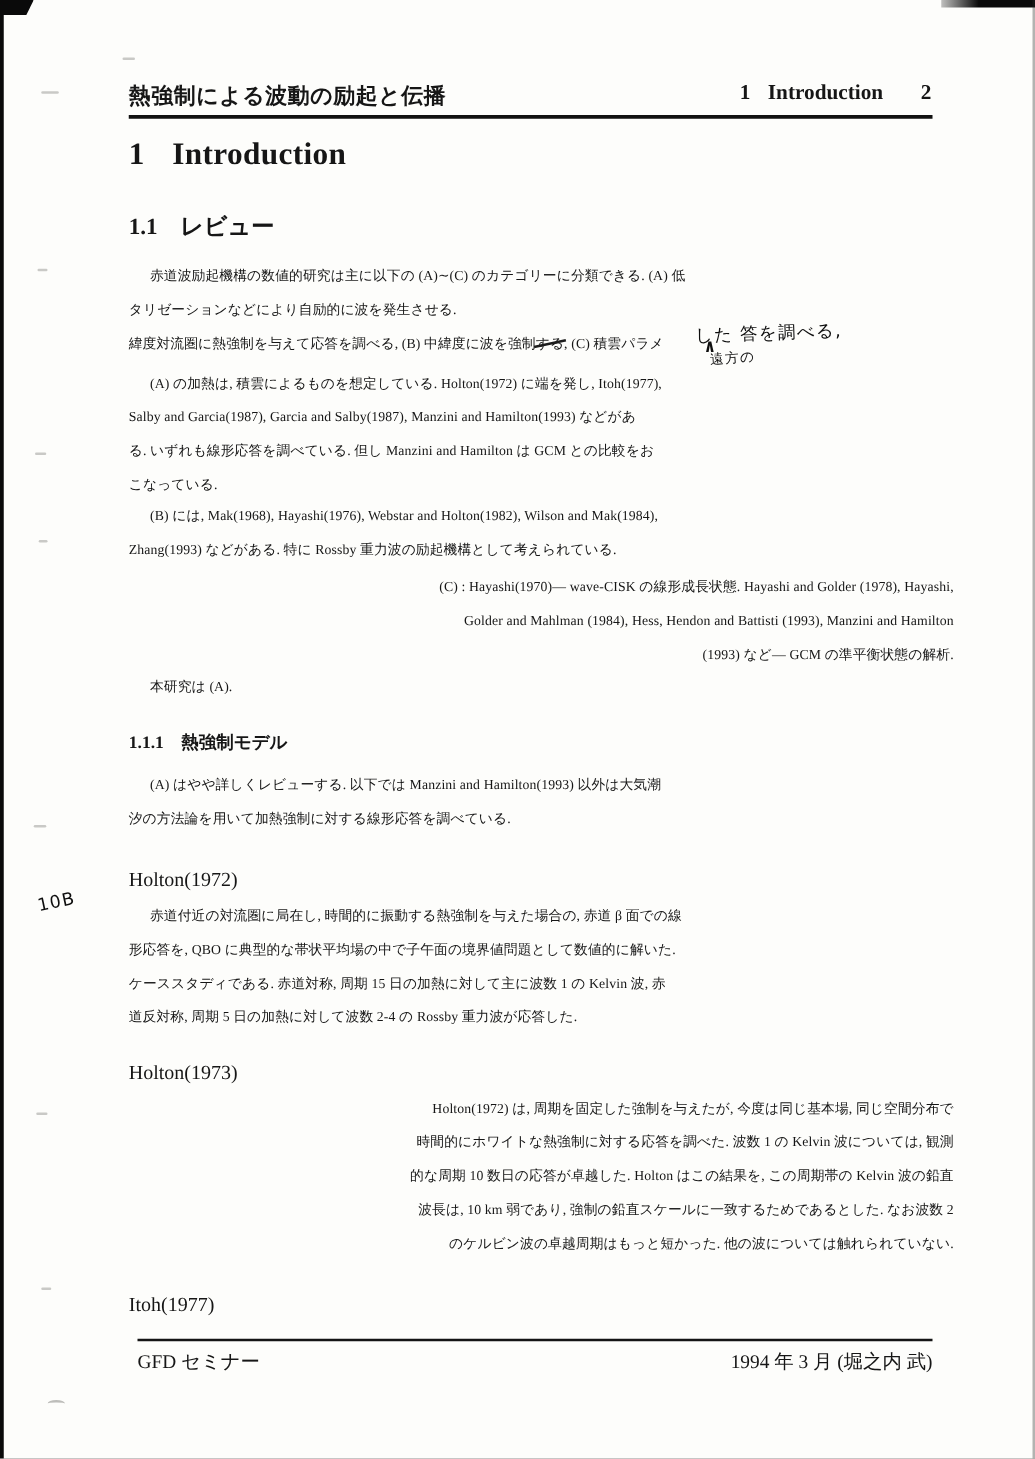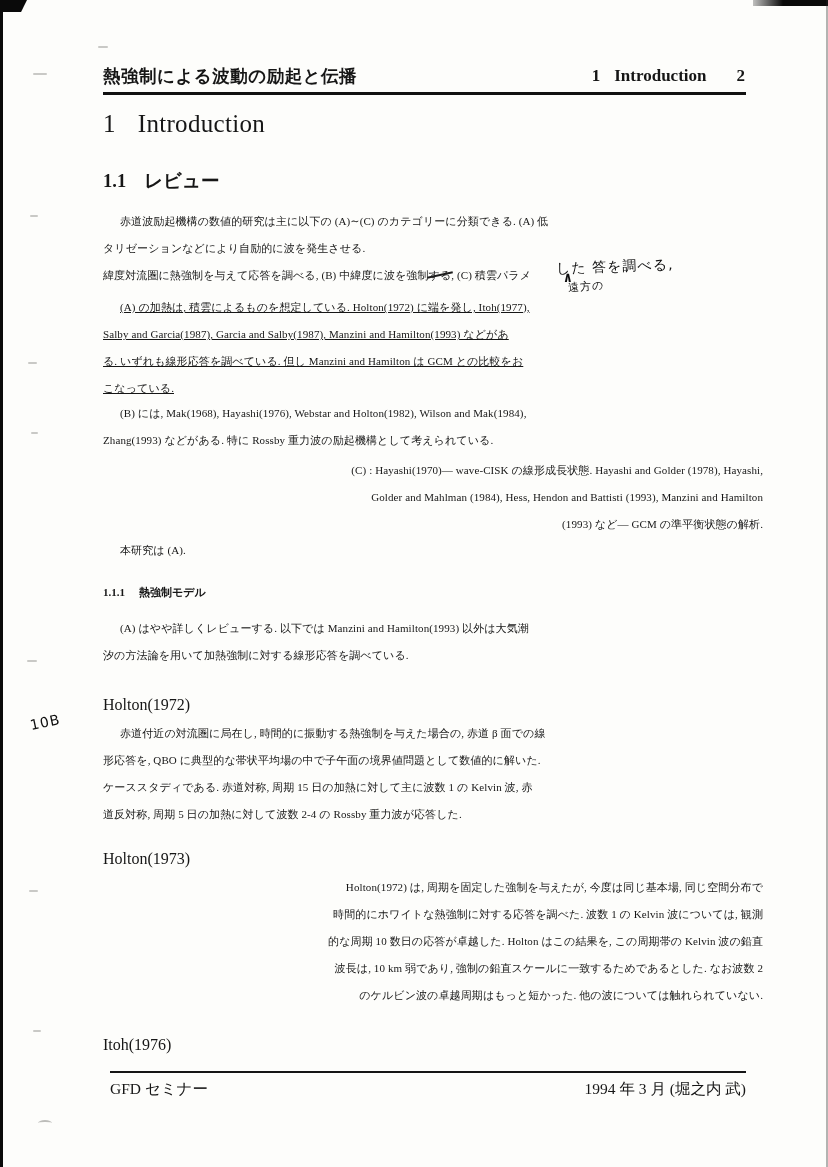--- a/index.html
+++ b/index.html
@@ -12,32 +12,32 @@
   
   .edge-left{position:absolute;left:0;top:0;width:3px;height:1167px;background:#0a0a0a;}
   .blob-topleft{position:absolute;left:0;top:0;width:27px;height:12px;background:#0a0a0a;
     clip-path:polygon(0 0,100% 0,78% 100%,0 100%);}
   .strip-topright{position:absolute;left:753px;top:0;width:75px;height:6px;
     background:linear-gradient(to right,rgba(10,10,10,.25),#0a0a0a 40%);}
   .edge-right{position:absolute;right:0;top:0;width:2px;height:1167px;background:rgba(40,40,40,.35);}
   .smudge{position:absolute;background:#c9c9c6;border-radius:2px;}
   
   .header{position:absolute;left:103px;top:64px;width:642px;display:flex;
-    justify-content:space-between;align-items:center;}
+    justify-content:space-between;align-items:flex-start;}
   .header .jtitle{font-weight:bold;font-size:17.5px;letter-spacing:.5px;}
   .header .right{display:flex;align-items:baseline;font-weight:bold;font-size:17px;}
   .header .right .secno{margin-right:14px;}
   .header .right .pageno{margin-left:30px;}
   .header-rule{position:absolute;left:103px;top:92px;width:643px;height:2.5px;background:#111;}
   
-  .h1{position:absolute;left:103px;top:110px;font-size:25px;font-weight:normal;letter-spacing:.3px;}
+  .h1{position:absolute;left:103px;top:110px;font-size:25px;font-weight:bold;letter-spacing:.3px;}
   .h1 .no{margin-right:22px;}
   .h2{position:absolute;left:103px;top:168px;font-size:18.5px;font-weight:bold;}
   .h2 .no{margin-right:18px;}
-  .h3{position:absolute;left:103px;top:585px;font-size:11px;font-weight:bold;}
+  .h3{position:absolute;left:103px;top:585px;font-size:14px;font-weight:bold;}
   .h3 .no{margin-right:14px;}
   
   .para{position:absolute;left:103px;width:660px;font-size:11px;line-height:27px;
     white-space:nowrap;letter-spacing:.1px;}
   .para .line{height:27px;}
   .indent{padding-left:17px;}
   .refhead{position:absolute;left:103px;font-size:16px;white-space:nowrap;}
   .hand-strike{position:relative;}
   .hand-strike::after{content:"";position:absolute;left:-2px;right:-1px;top:45%;height:2px;
     background:#1c1c1c;transform:rotate(-12deg);}
@@ -93,21 +93,21 @@
     <div class="line indent">赤道波励起機構の数値的研究は主に以下の (A)∼(C) のカテゴリーに分類できる. (A) 低</div>
     <div class="line">タリゼーションなどにより自励的に波を発生させる.</div>
     <div class="line"><span>緯度対流圏に熱強制を与えて応答を調べる, (B) 中緯度に波を強制</span><span class="hand-strike">する</span><span>, (C) 積雲パラメ</span></div>
   </div>
 
   <div class="handwrite hw-caret">∧</div>
   <div class="handwrite hw-main">した 答を調べる,</div>
   <div class="handwrite hw-sub">遠方の</div>
   <div class="handwrite hw-margin">10B</div>
 
-  <div class="para" style="top:294px;text-decoration:underline;">
+  <div class="para" style="top:294px;">
     <div class="line indent">(A) の加熱は, 積雲によるものを想定している. Holton(1972) に端を発し, Itoh(1977),</div>
     <div class="line">Salby and Garcia(1987), Garcia and Salby(1987), Manzini and Hamilton(1993) などがあ</div>
     <div class="line">る. いずれも線形応答を調べている. 但し Manzini and Hamilton は GCM との比較をお</div>
     <div class="line">こなっている.</div>
   </div>
 
   <div class="para" style="top:400px;">
     <div class="line indent">(B) には, Mak(1968), Hayashi(1976), Webstar and Holton(1982), Wilson and Mak(1984),</div>
     <div class="line">Zhang(1993) などがある. 特に Rossby 重力波の励起機構として考えられている.</div>
   </div>
@@ -141,21 +141,21 @@
 
   <div class="refhead" style="top:850px;">Holton(1973)</div>
   <div class="para" style="top:874px;text-align:right;">
     <div class="line indent">Holton(1972) は, 周期を固定した強制を与えたが, 今度は同じ基本場, 同じ空間分布で</div>
     <div class="line">時間的にホワイトな熱強制に対する応答を調べた. 波数 1 の Kelvin 波については, 観測</div>
     <div class="line">的な周期 10 数日の応答が卓越した. Holton はこの結果を, この周期帯の Kelvin 波の鉛直</div>
     <div class="line">波長は, 10 km 弱であり, 強制の鉛直スケールに一致するためであるとした. なお波数 2</div>
     <div class="line">のケルビン波の卓越周期はもっと短かった. 他の波については触れられていない.</div>
   </div>
 
-  <div class="refhead" style="top:1036px;">Itoh(1976)</div>
+  <div class="refhead" style="top:1036px;">Itoh(1977)</div>
 
   <div class="footer-rule"></div>
   <div class="footer">
     <span>GFD セミナー</span>
     <span>1994 年 3 月 (堀之内 武)</span>
   </div>
 
 </div>
 
 </body></html>

